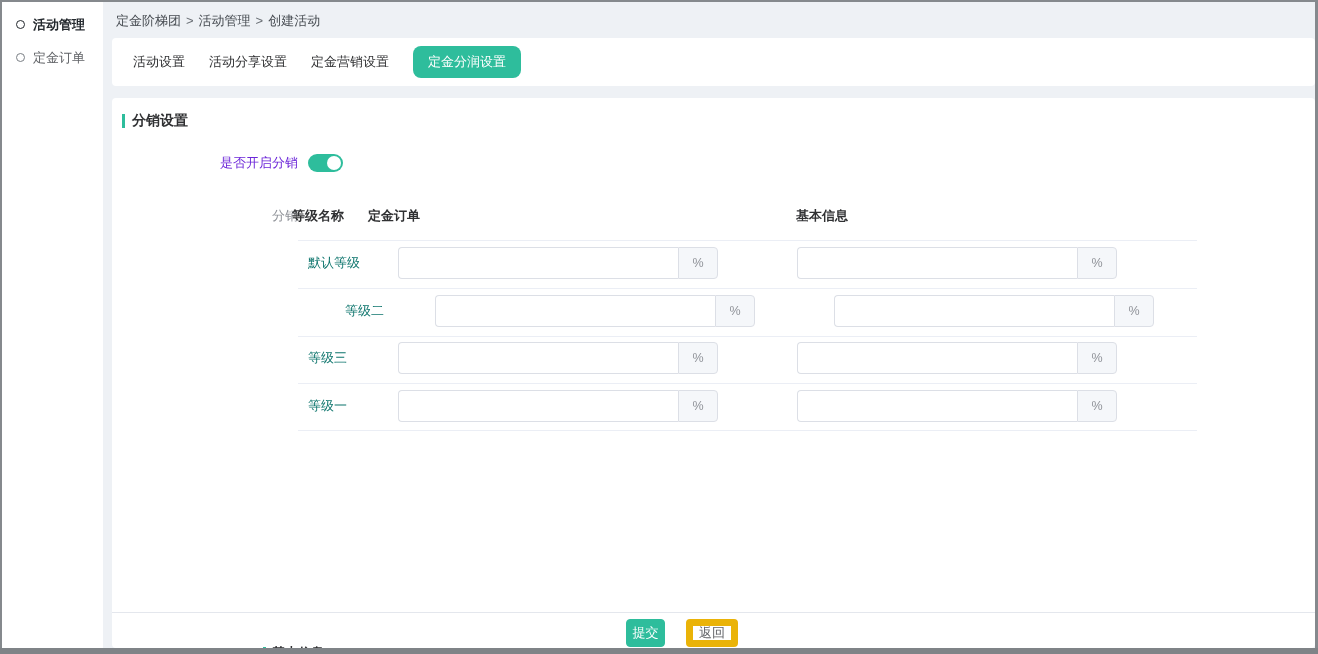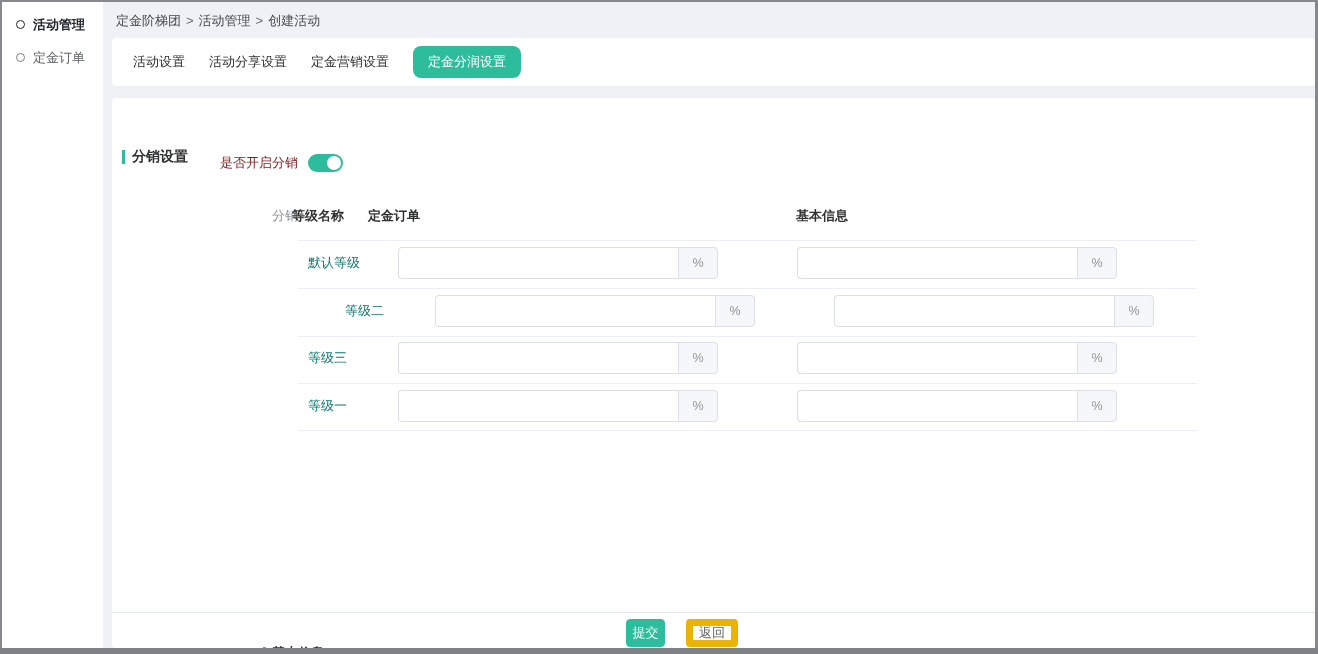--- a/index.html
+++ b/index.html
@@ -30,26 +30,26 @@
 
   
   .tab-card { position:absolute; left:9px; right:0; top:36px; height:48px; background:#ffffff; border-radius:4px;
               display:flex; align-items:center; padding-left:21px; }
   .tab { font-size:13px; color:#303133; margin-right:24px; padding:7px 0; cursor:pointer; white-space:nowrap; }
   .tab.active { background:#2ebd9c; color:#ffffff; padding:7px 15px; border-radius:8px; }
 
   
   .main-card { position:absolute; left:9px; right:0; top:96px; bottom:0; background:#ffffff; border-radius:4px; overflow:hidden; }
 
-  .section-title { position:absolute; left:10px; top:14px; display:flex; align-items:center;margin-top:36px; }
+  .section-title { position:absolute; left:10px; top:14px; display:flex; align-items:center; }
   .green-bar { width:3px; height:14px; background:#2ebd9c; flex:none; }
   .section-text { margin-left:7px; font-size:14px; font-weight:bold; color:#303133; }
 
   .toggle-row { position:absolute; left:0; top:56px; display:flex; align-items:center; }
-  .toggle-label { width:186px; text-align:right; font-size:13px; color:#7f1d1d; }
+  .toggle-label { width:186px; text-align:right; font-size:13px; color:#6d28d9; }
   .switch { position:relative; width:35px; height:18px; border-radius:9px; background:#2ebd9c; margin-left:10px; cursor:pointer; }
   .switch .knob { position:absolute; top:2px; right:2px; width:14px; height:14px; border-radius:50%; background:#ffffff; }
 
   .tbl-form-label { position:absolute; left:160px; top:109px; font-size:13px; color:#909399; }
   .th { position:absolute; top:109px; font-size:13px; font-weight:bold; color:#303133; }
   .th-name   { left:180px; }
   .th-level1 { left:256px; }
   .th-level2 { left:684px; }
 
   .sep-line { position:absolute; left:186px; width:899px; height:1px; background:#ebeef5; }

